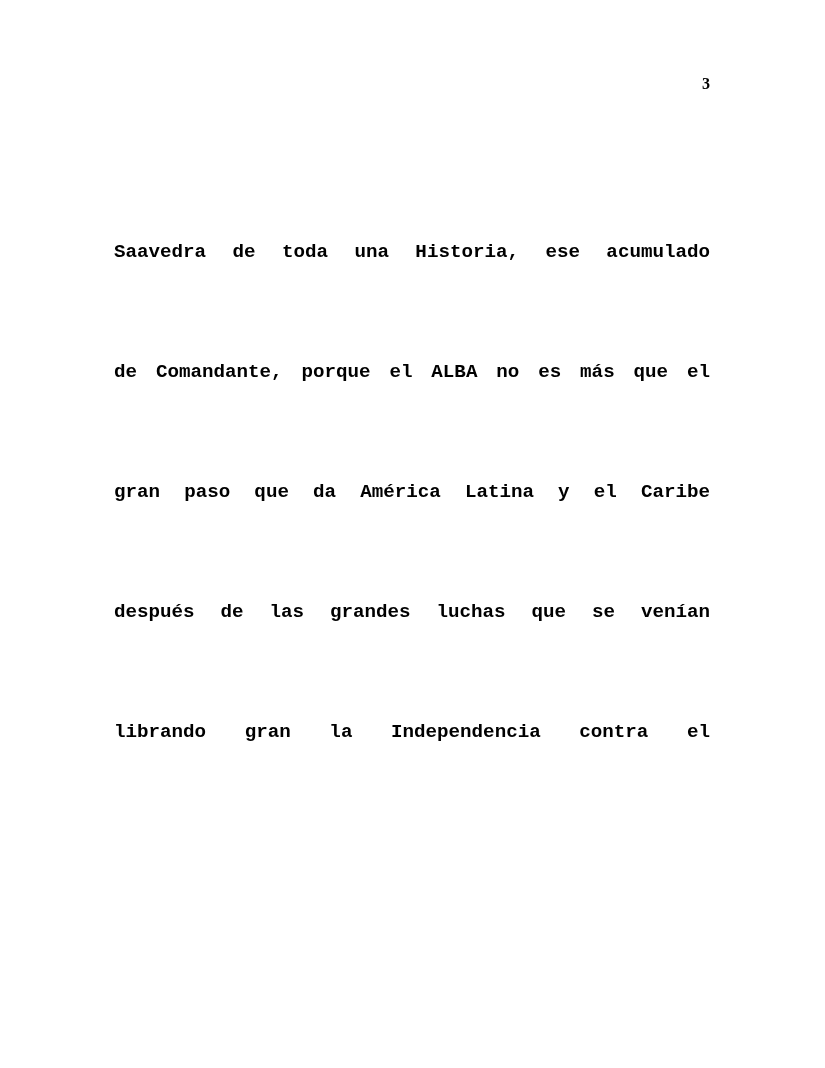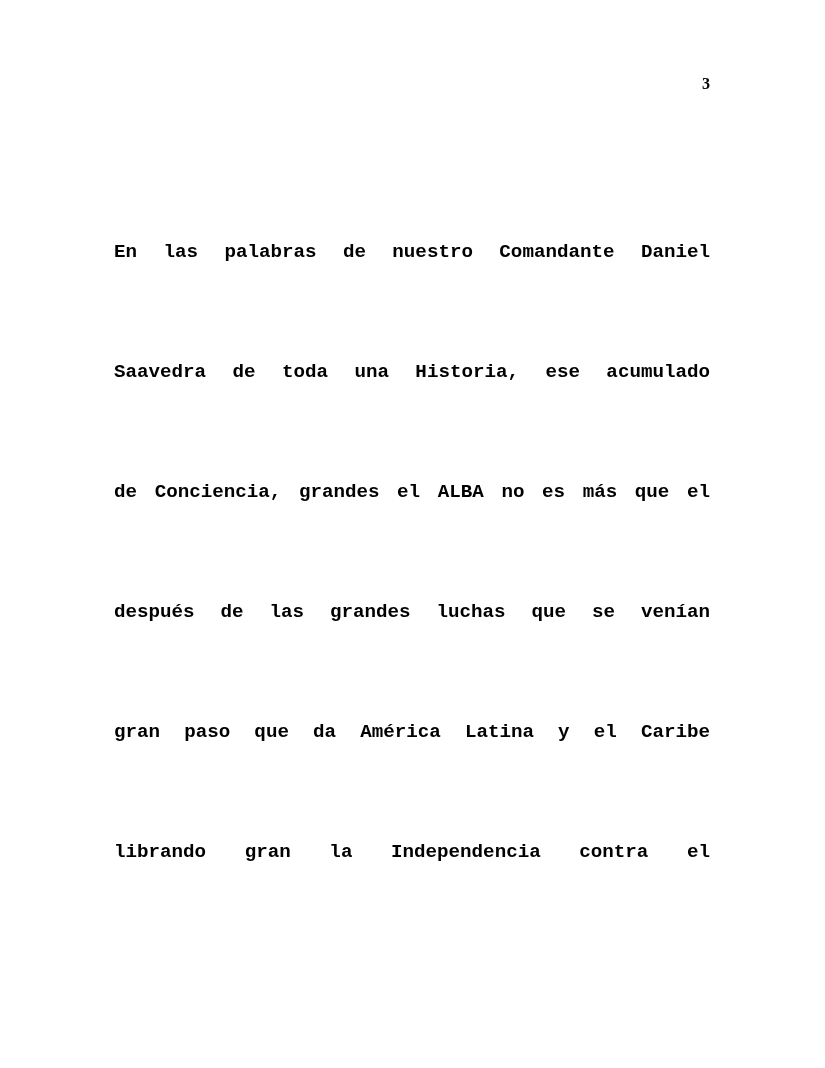--- a/index.html
+++ b/index.html
@@ -64,24 +64,23 @@
 </head>
 <body>
 
 <div class="page">
 
   <div class="page-number">3</div>
 
   <div class="body-text">
 
     <p class="para">
-      <span class="tline">En las palabras de nuestro Comandante Daniel</span>
       <span class="tline">Saavedra de toda una Historia, ese acumulado</span>
-      <span class="tline">de Conciencia, grandes el ALBA no es más que el</span>
+      <span class="tline">de Comandante, porque el ALBA no es más que el</span>
+      <span class="tline">gran paso que da América Latina y el Caribe</span>
       <span class="tline">después de las grandes luchas que se venían</span>
-      <span class="tline">gran paso que da América Latina y el Caribe</span>
       <span class="tline">librando gran la Independencia contra el</span>
       
       
     </p>
 
   </div>
 </div>
 
 </body></html>

